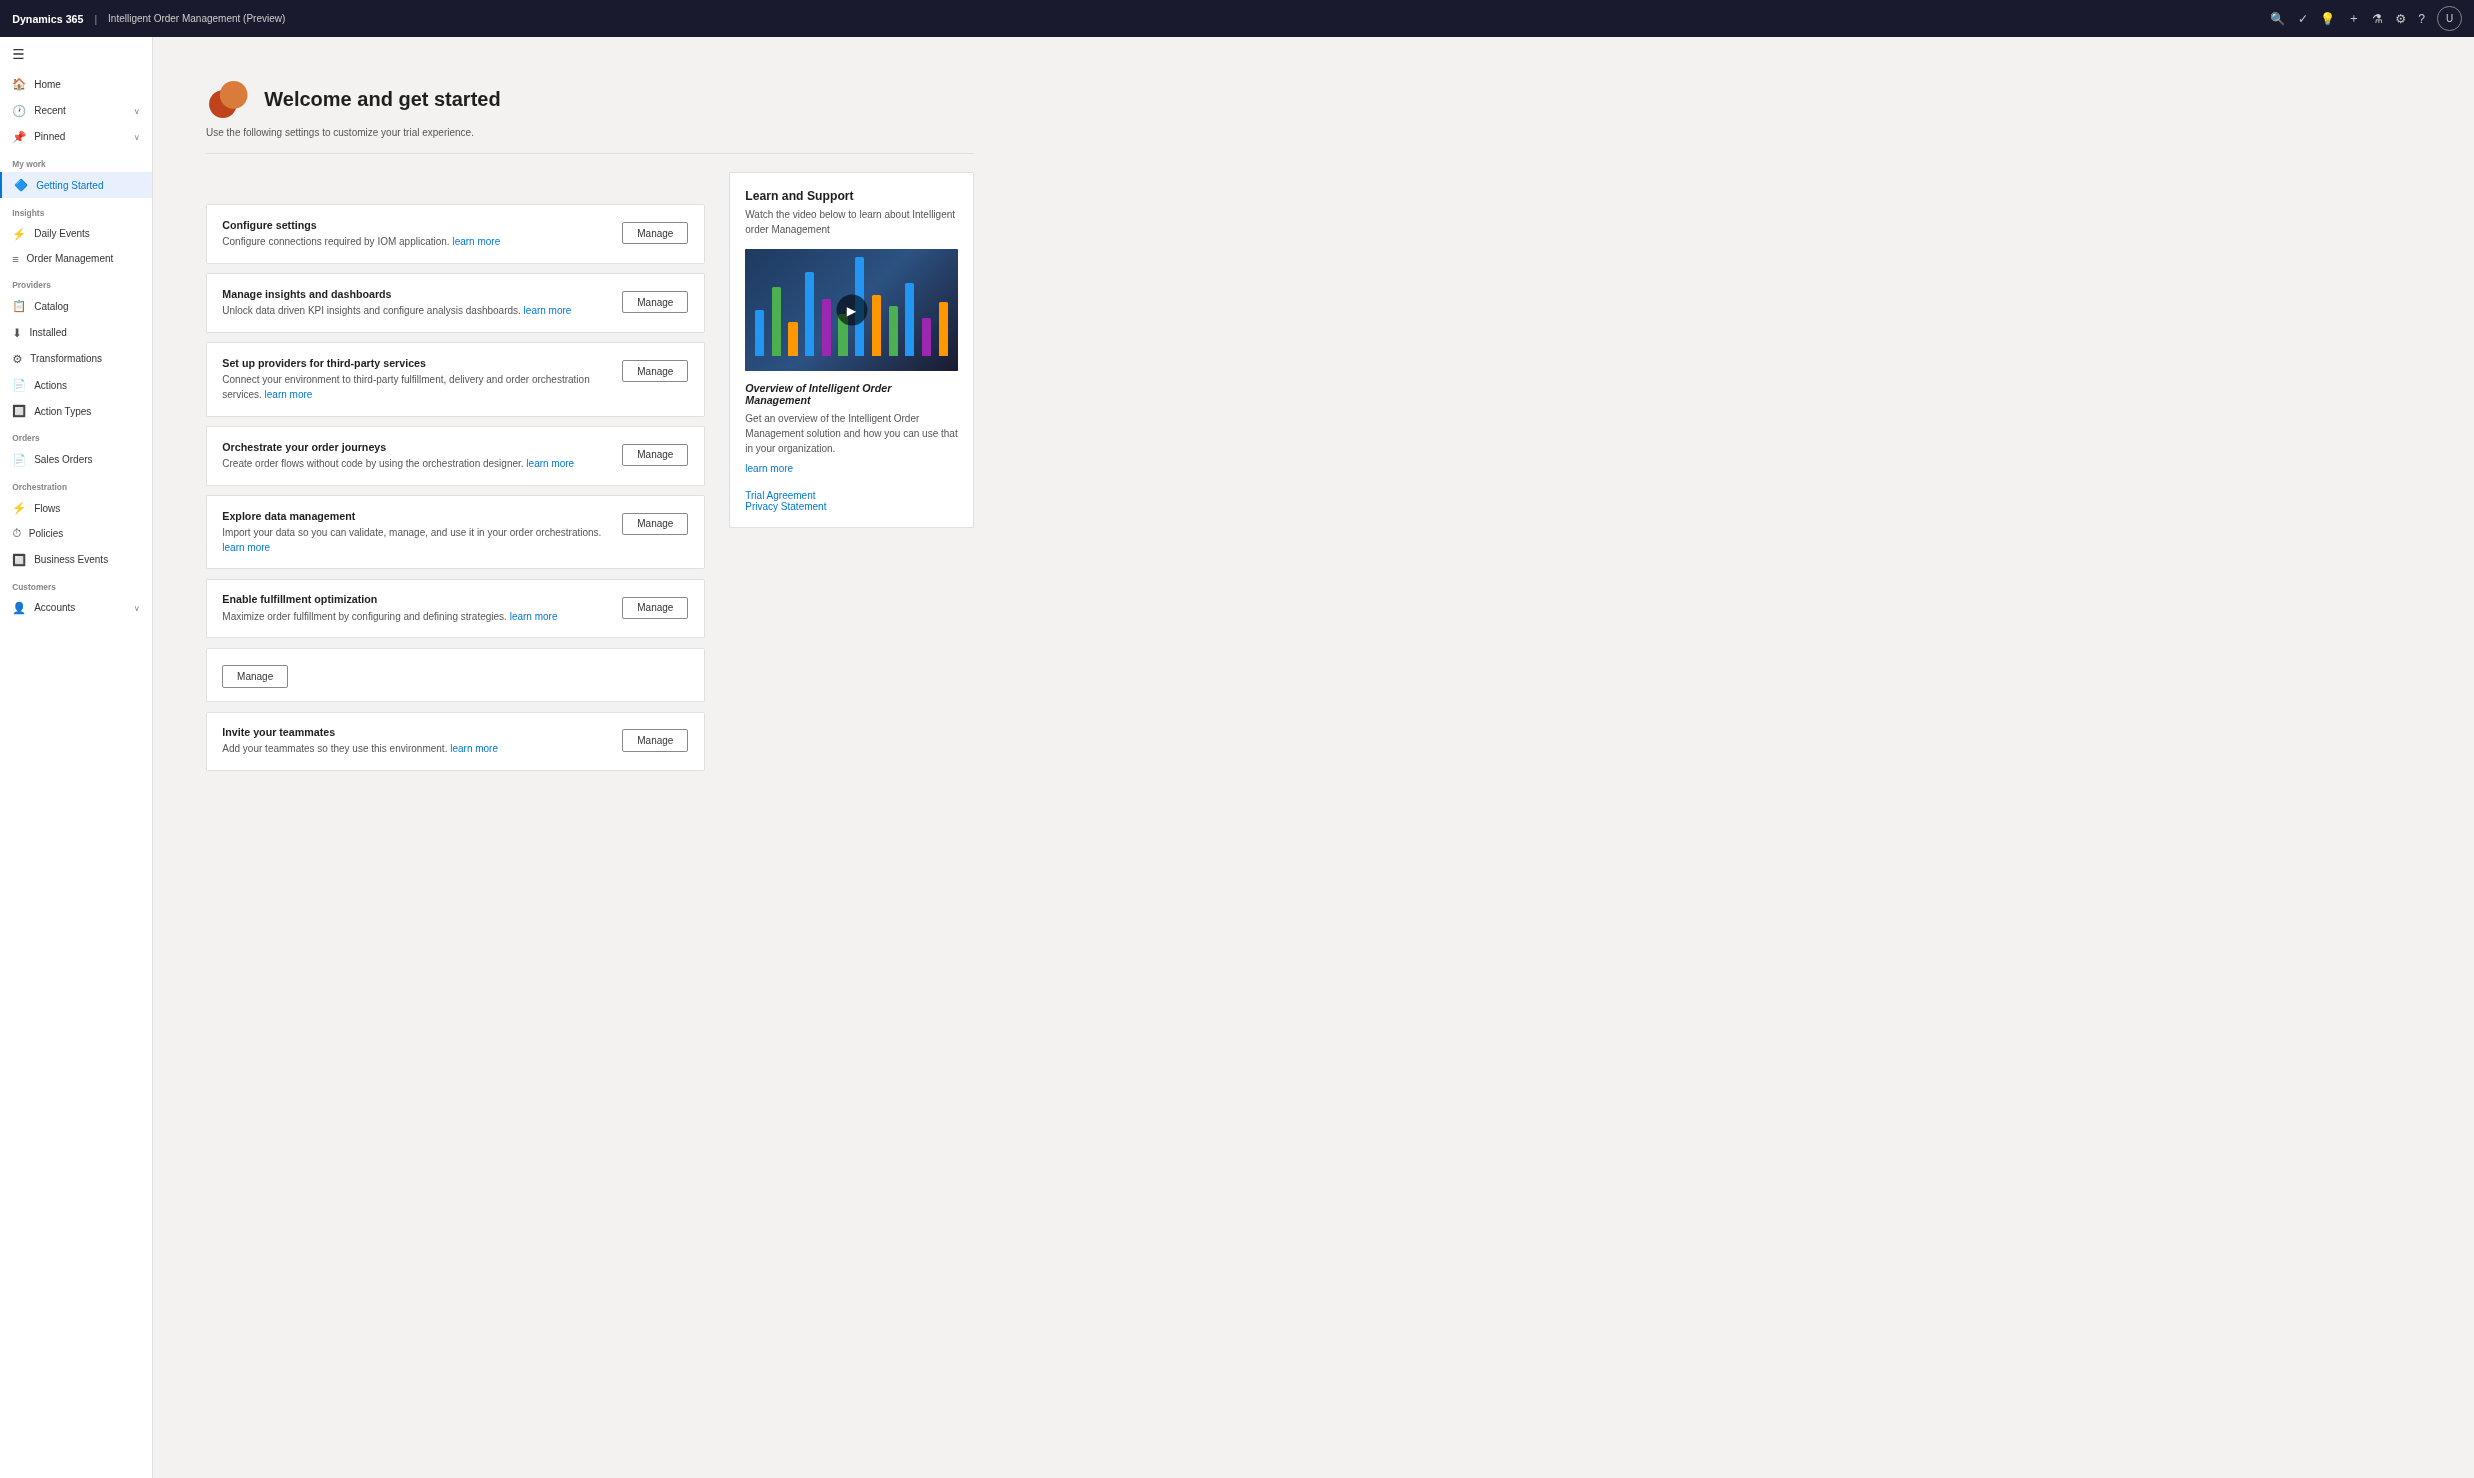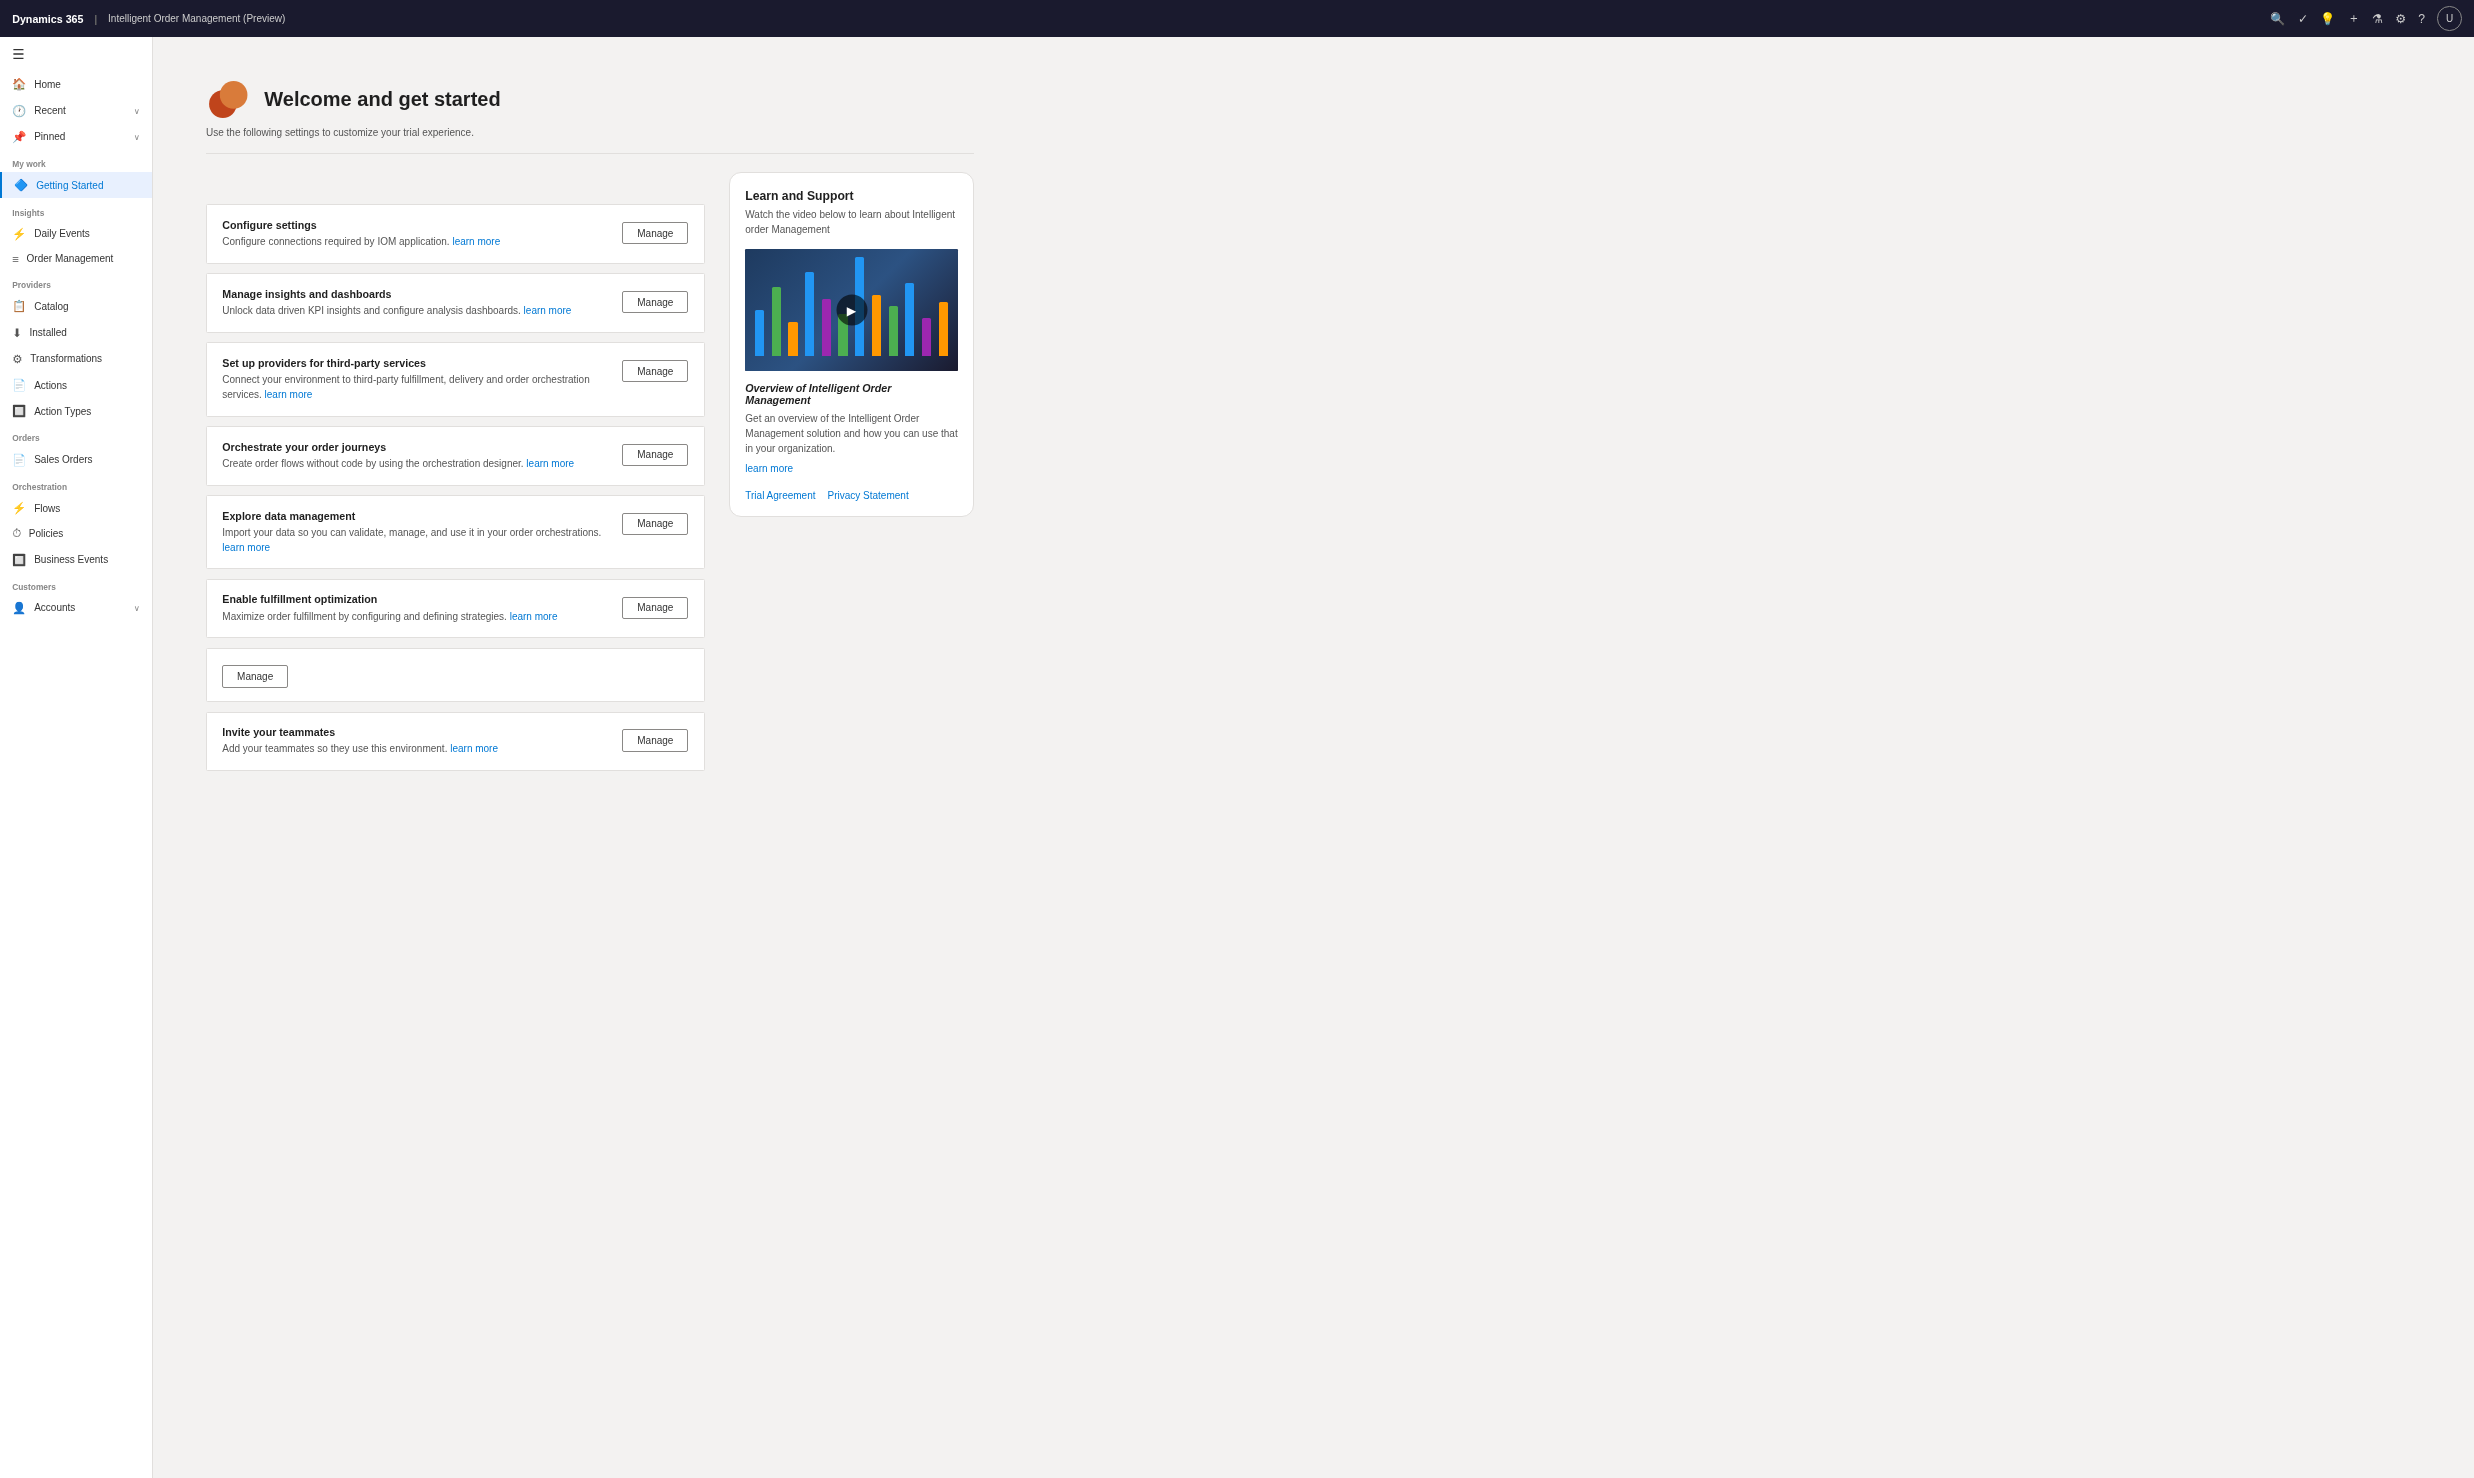--- a/index.html
+++ b/index.html
@@ -186,21 +186,21 @@
       cursor: pointer;
       border-radius: 2px;
       flex-shrink: 0;
       margin-top: 3.1px;
     }
 
     
     .learn-support-card {
       background: #fff;
       border: 0.8px solid #e1dfdd;
-      border-radius: 12px;
+      border-radius: 2px;
       padding: 15.3px;
     }
     .learn-title {
       font-size: 12.2px;
       font-weight: 600;
       color: #1f1f1f;
       margin-bottom: 4.6px;
     }
     .learn-desc {
       font-size: 10px;
@@ -264,22 +264,22 @@
     .learn-more-link {
       color: #0078d4;
       font-size: 10px;
       text-decoration: none;
       display: block;
       margin-bottom: 15.3px;
     }
 
     .side-links {
       display: flex;
-      flex-direction: row;
-      gap: 12px;
+      flex-direction: column;
+      gap: 0;
       margin-top: 6.1px;
     }
     .side-link {
       color: #0078d4;
       font-size: 10px;
       text-decoration: none;
     }
   </style>
 </head>
 <body>

